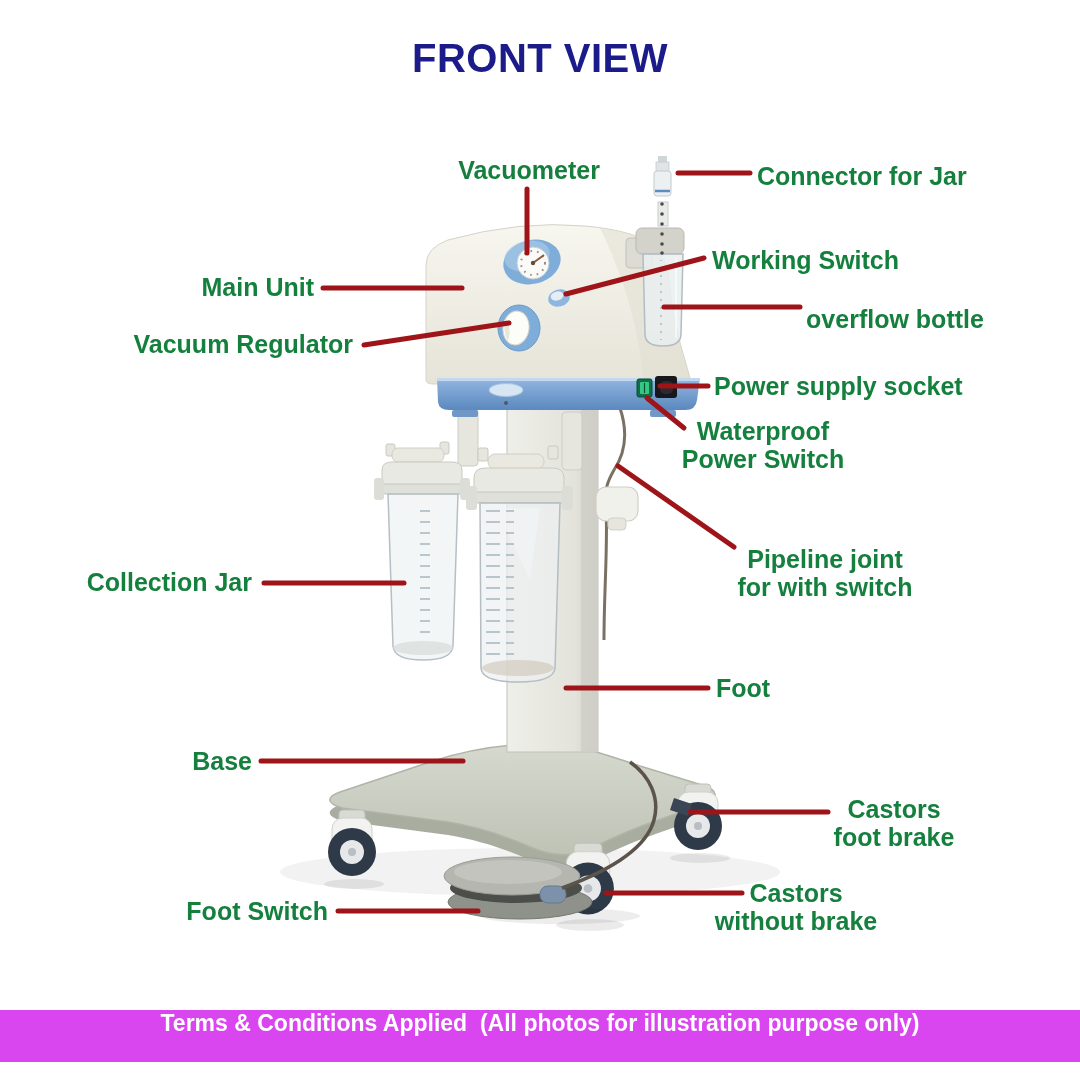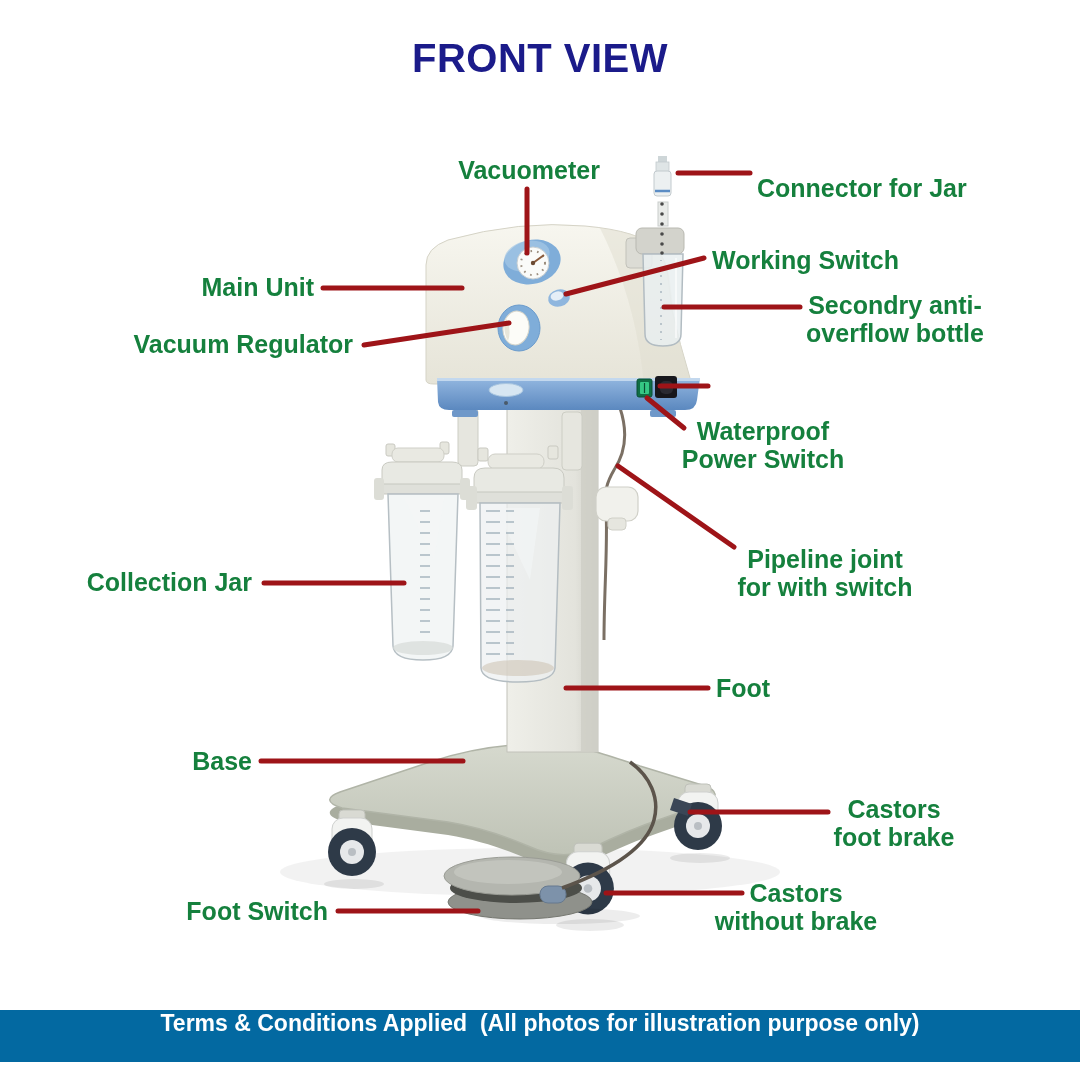--- a/index.html
+++ b/index.html
@@ -6,21 +6,21 @@
   #canvas{position:relative;width:1080px;height:1080px;background:#fff;overflow:hidden;
           font-family:"Liberation Sans",sans-serif;}
   #page-title{position:absolute;left:50%;top:38px;transform:translateX(-50%);
       font:800 40px/1 "Liberation Sans",sans-serif;color:#1b1b8a;letter-spacing:.5px;white-space:nowrap;}
   .label{position:absolute;font:700 25px/1.12 "Liberation Sans",sans-serif;color:#15803d;white-space:nowrap;}
   .c{text-align:center;transform:translate(-50%,-50%);}
   .l{transform:translateY(-50%);}
   .r{transform:translateY(-50%);text-align:center;}
   .ln{display:block;}
   #machine-svg{position:absolute;left:0;top:0;width:1080px;height:1080px;}
-  #footer-bar{position:absolute;left:0;right:0;top:1010px;height:52px;background:#0369a1;}
+  #footer-bar{position:absolute;left:0;right:0;top:1010px;height:52px;background:#d946ef;}
   #footer-bar span{display:block;text-align:center;line-height:52px;color:#fff;
       font:700 23px "Liberation Sans",sans-serif;white-space:pre;}
 </style>
 </head>
 <body>
 
 <div id="canvas">
 
   <div id="page-title">FRONT VIEW</div>
 
@@ -211,28 +211,28 @@
       <line x1="566" y1="688" x2="708" y2="688"></line>
       <line x1="264" y1="583" x2="404" y2="583"></line>
       <line x1="261" y1="761" x2="463" y2="761"></line>
       <line x1="338" y1="911" x2="478" y2="911"></line>
       <line x1="690" y1="812" x2="828" y2="812"></line>
       <line x1="606" y1="893" x2="742" y2="893"></line>
     </g>
   </svg>
 
   <div class="label c" style="left:529px;top:170px"><span>Vacuometer</span></div>
-  <div class="label l" style="left:757px;top:188px"><span>Connector for Jar</span></div>
+  <div class="label l" style="left:757px;top:176px"><span>Connector for Jar</span></div>
   <div class="label l" style="left:712px;top:260px"><span>Working Switch</span></div>
   <div class="label r" style="right:766px;top:287px"><span>Main Unit</span></div>
   <div class="label r" style="right:727px;top:344px"><span>Vacuum Regulator</span></div>
   <div class="label c" style="left:895px;top:319px">
-    <span class="ln">Secondry anti-</span>
     <span class="ln">overflow bottle</span>
   </div>
+  <div class="label l" style="left:714px;top:386px"><span>Power supply socket</span></div>
   <div class="label c" style="left:763px;top:445px">
     <span class="ln">Waterproof</span>
     <span class="ln">Power Switch</span>
   </div>
   <div class="label c" style="left:825px;top:573px">
     <span class="ln">Pipeline joint</span>
     <span class="ln">for with switch</span>
   </div>
   <div class="label l" style="left:716px;top:688px"><span>Foot</span></div>
   <div class="label r" style="right:828px;top:582px"><span>Collection Jar</span></div>

